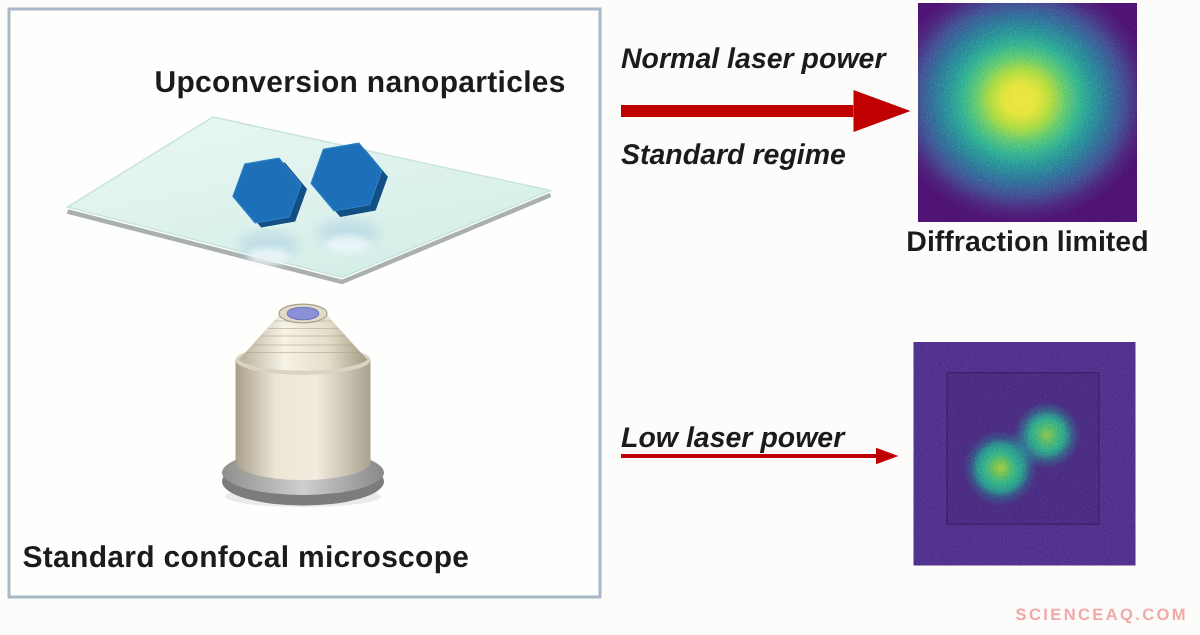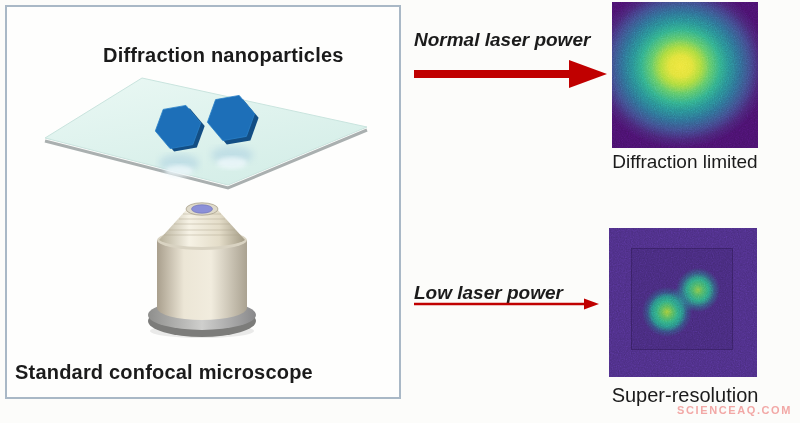--- a/index.html
+++ b/index.html
@@ -75,21 +75,21 @@
     background:rgba(20,5,40,.10);
     border:1px solid rgba(15,5,35,.25);
   }
   .noise-overlay{
     position:absolute;inset:0;width:100%;height:100%;
     mix-blend-mode:overlay;opacity:.5;pointer-events:none;
   }
 
   
   .result-caption{
-    color:#1b1b1b;font-weight:normal;font-size:19px;
+    color:#1b1b1b;font-weight:bold;font-size:19px;
     text-align:center;line-height:1.22;
   }
   #cap-diffraction{left:597px;top:150px;width:176px;}
   #cap-superres{left:599px;top:383px;width:172px;font-size:20px;}
 
   
   #watermark{
     right:8px;top:404px;
     color:#f2a8a6;font-size:11px;font-weight:bold;
     letter-spacing:1.6px;
@@ -110,21 +110,21 @@
           <feGaussianBlur stdDeviation="2"></feGaussianBlur>
         </filter>
       <filter id="soft4">
           <feGaussianBlur stdDeviation="3.5"></feGaussianBlur>
         </filter>
     </defs>
   </svg>
 
   <div id="panel" class="abs"></div>
 
-  <div id="panel-title" class="abs lbl">Diffraction nanoparticles</div>
+  <div id="panel-title" class="abs lbl">Upconversion nanoparticles</div>
 
   <svg class="abs" style="left:5px;top:5px" width="396" height="394" viewBox="5 5 396 394">
     <defs>
       <linearGradient id="slideGrad" x1="0" y1="0" x2="0.6" y2="1">
         <stop offset="0" stop-color="#eaf8f4"></stop>
         <stop offset="1" stop-color="#d5eee8"></stop>
       </linearGradient>
       <linearGradient id="bodyGrad" x1="0" y1="0" x2="1" y2="0">
         <stop offset="0" stop-color="#a99f8d"></stop>
         <stop offset="0.3" stop-color="#ece6d6"></stop>
@@ -181,20 +181,21 @@
 
   <div id="panel-caption" class="abs lbl">Standard confocal microscope</div>
 
   <div id="std-power" class="abs lbl flow-label">Normal laser power</div>
 
   <svg id="thick-arrow" class="abs" width="196" height="30" viewBox="0 0 196 30">
     <rect x="0" y="11" width="155" height="8" fill="#c00000"></rect>
     <polygon points="155,1 193,15 155,29" fill="#c00000"></polygon>
   </svg>
 
+  <div id="std-regime" class="abs lbl flow-label">Standard regime</div>
 
   <div id="img-diffraction" class="abs fluor">
     <svg class="noise-overlay">
       <rect width="100%" height="100%" filter="url(#grain)"></rect>
     </svg>
   </div>
 
   <div id="cap-diffraction" class="abs result-caption">
     <div>Diffraction limited</div>
   </div>
@@ -207,17 +208,16 @@
   </svg>
 
 
   <div id="img-superres" class="abs fluor">
     <div class="inner-square"></div>
     <svg class="noise-overlay">
       <rect width="100%" height="100%" filter="url(#grain)"></rect>
     </svg>
   </div>
 
-  <div id="cap-superres" class="abs result-caption">Super-resolution</div>
 
   <div id="watermark" class="abs">SCIENCEAQ.COM</div>
 
 </div>
 
 </body></html>

